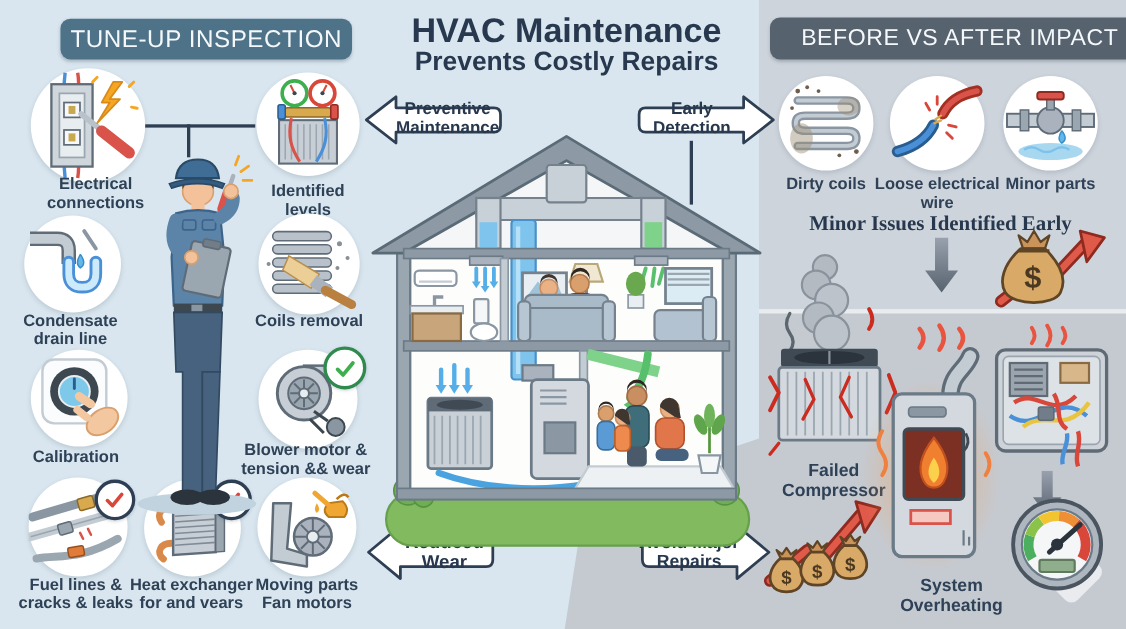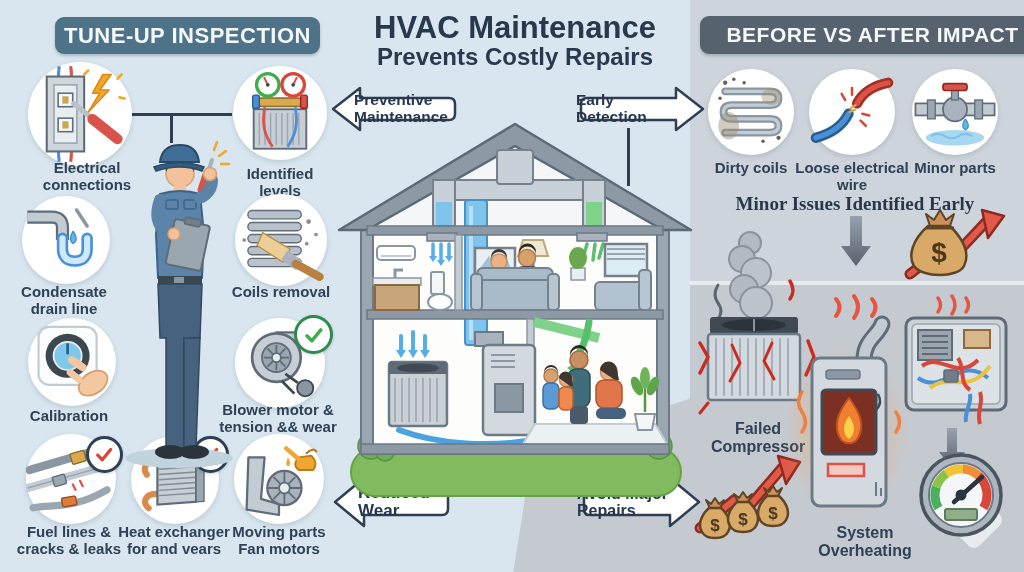--- a/index.html
+++ b/index.html
@@ -1,29 +1,29 @@
 <!DOCTYPE html>
 <html><head>
 <meta charset="utf-8">
 <style>
   html,body{margin:0;padding:0;background:#9aa4ae;}
   .stage{position:relative;width:1024px;height:572px;overflow:hidden;
          font-family:"Liberation Sans",sans-serif;background:#d9e6ef;}
   .abs{position:absolute;}
   .hdr{display:flex;align-items:center;justify-content:center;color:#f4f8fa;
-       font-weight:bold;font-size:22px;letter-spacing:.5px;border-radius:9px;
+       font-weight:normal;font-size:22px;letter-spacing:.5px;border-radius:9px;
        box-shadow:0 2px 3px rgba(40,55,70,.25);}
   .title{text-align:center;color:#28394f;}
   .t1{font-size:31px;font-weight:800;line-height:1.02;}
   .t2{font-size:24px;font-weight:bold;line-height:1.1;}
   .circ{background:#fff;border-radius:50%;box-shadow:0 2px 5px rgba(50,70,90,.18);}
   .lbl{font-weight:bold;color:#2e4156;text-align:center;font-size:15px;line-height:1.13;}
   .msg{font-weight:bold;color:#27384e;text-align:center;font-size:19px;font-family:Liberation Serif, serif;}
   .callout .ctxt{position:absolute;inset:0;display:flex;align-items:center;justify-content:center;
-       font-weight:bold;color:#27384e;font-size:15.5px;line-height:1.08;}
+       font-weight:bold;color:#27384e;font-size:15.5px;line-height:1.08;text-align:center;}
   .callout svg{position:absolute;inset:0;}
   .line{background:#2e3f54;}
   .check{border-radius:50%;background:#fff;border:3px solid #2e3f54;display:flex;
        align-items:center;justify-content:center;box-shadow:0 1px 3px rgba(50,70,90,.25);}
   .check svg{width:72%;height:72%;}
   .sparkle{background:#eef1f4;transform:rotate(45deg);border-radius:8px;opacity:.85;}
   svg{display:block;}
 </style>
 </head>
 <body>

